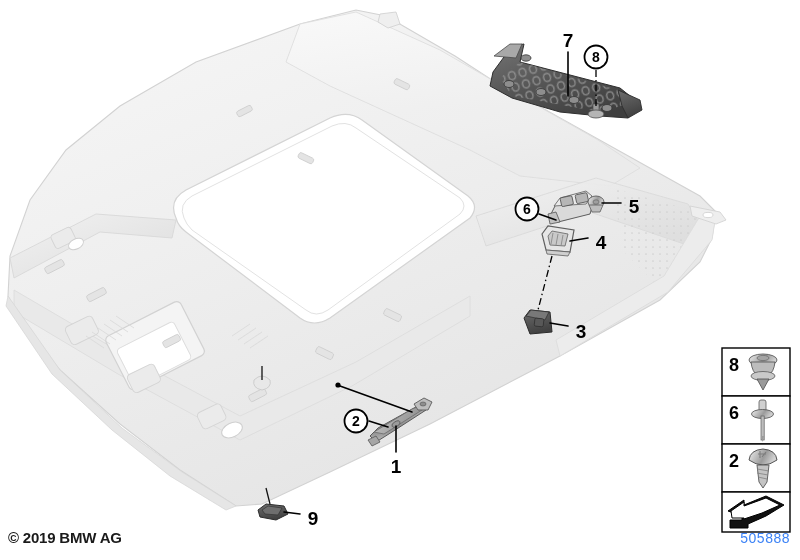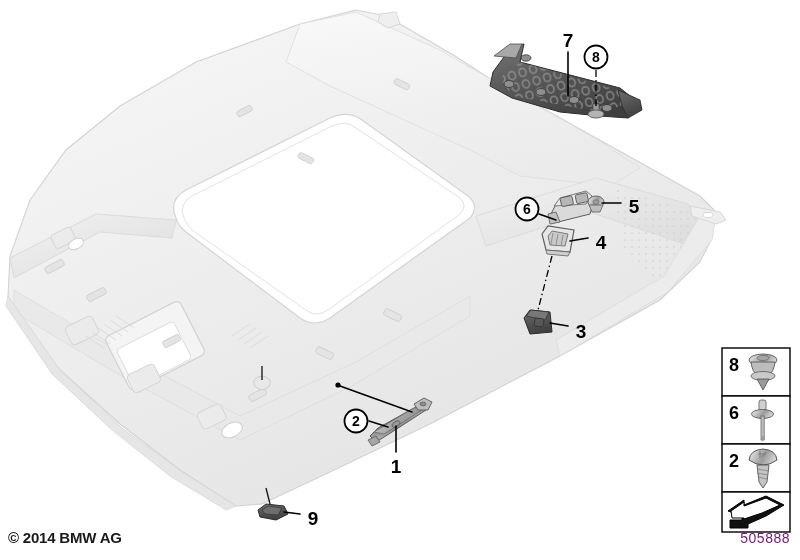--- a/index.html
+++ b/index.html
@@ -55,21 +55,21 @@
     color: #1a1a1a;
     letter-spacing: -0.2px;
     white-space: nowrap;
   }
   .diagram-id-text {
     position: absolute;
     right: 10px;
     bottom: 14px;
     font-family: "Liberation Sans", sans-serif;
     font-size: 14px;
-    color: #701a75;
+    color: #3b82f6;
     letter-spacing: 0.5px;
     white-space: nowrap;
   }
 </style>
 </head>
 <body>
 
 <div id="diagram-root">
 
   <svg class="stage" viewBox="0 0 800 560" xmlns="http://www.w3.org/2000/svg">
@@ -353,16 +353,16 @@
 
       <g>
         <rect x="722" y="492" width="68" height="40" fill="#ffffff" stroke="#000000" stroke-width="1.4"></rect>
         <path d="M 728 511 L 744 500 L 744 505 L 766 496 L 784 505 L 766 516
                  L 748 524 L 748 528 L 730 528 L 730 520 L 742 520 L 742 516 Z" fill="#111111" stroke="#000000" stroke-width="1"></path>
         <path d="M 731 511 L 744 502 L 744 506 L 766 498 L 780 505 L 762 513 L 744 519 L 744 518 L 732 518 Z" fill="#ffffff" stroke="#000000" stroke-width="1"></path>
       </g>
     </g>
   </svg>
 
-  <div class="copyright-text">© 2014 BMW AG</div>
+  <div class="copyright-text">© 2019 BMW AG</div>
 
   <div class="diagram-id-text">505888</div>
 </div>
 
 </body></html>

